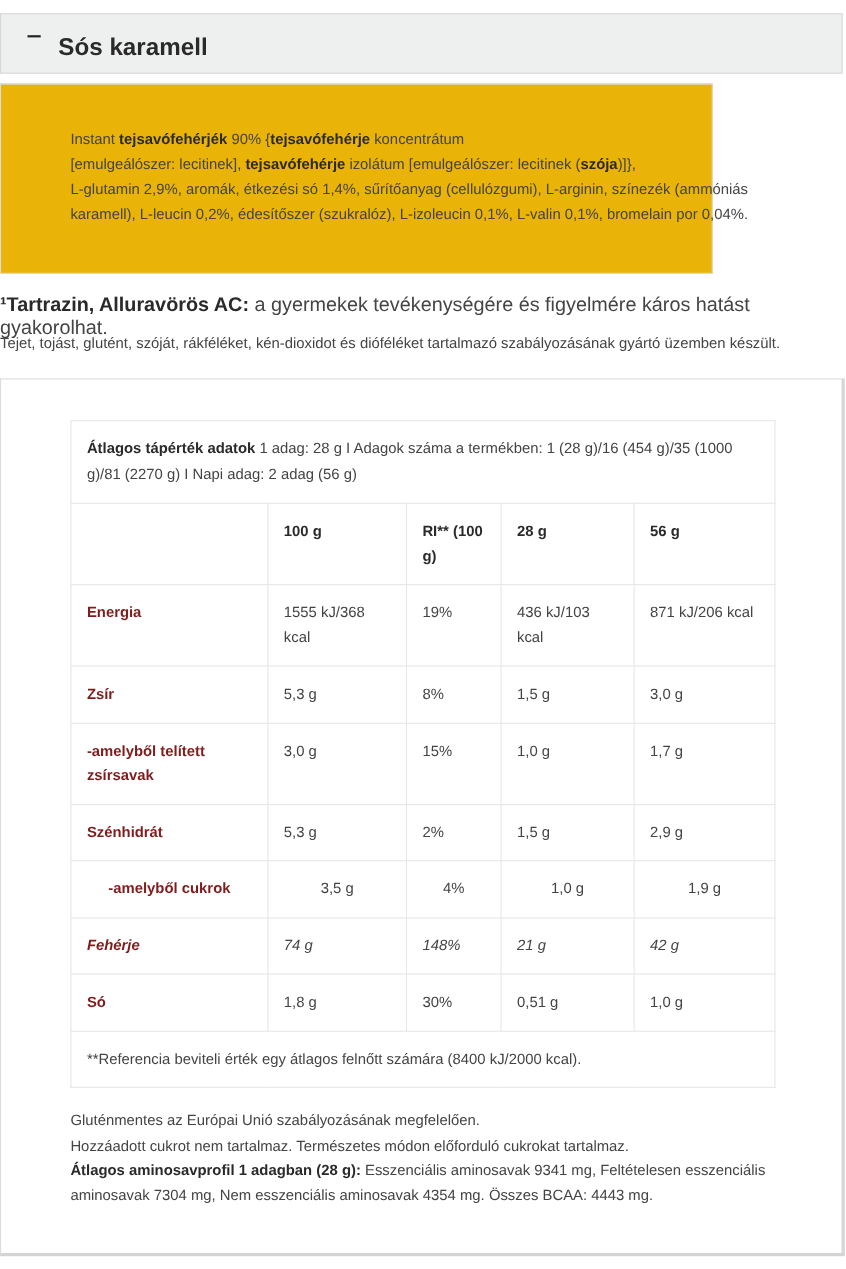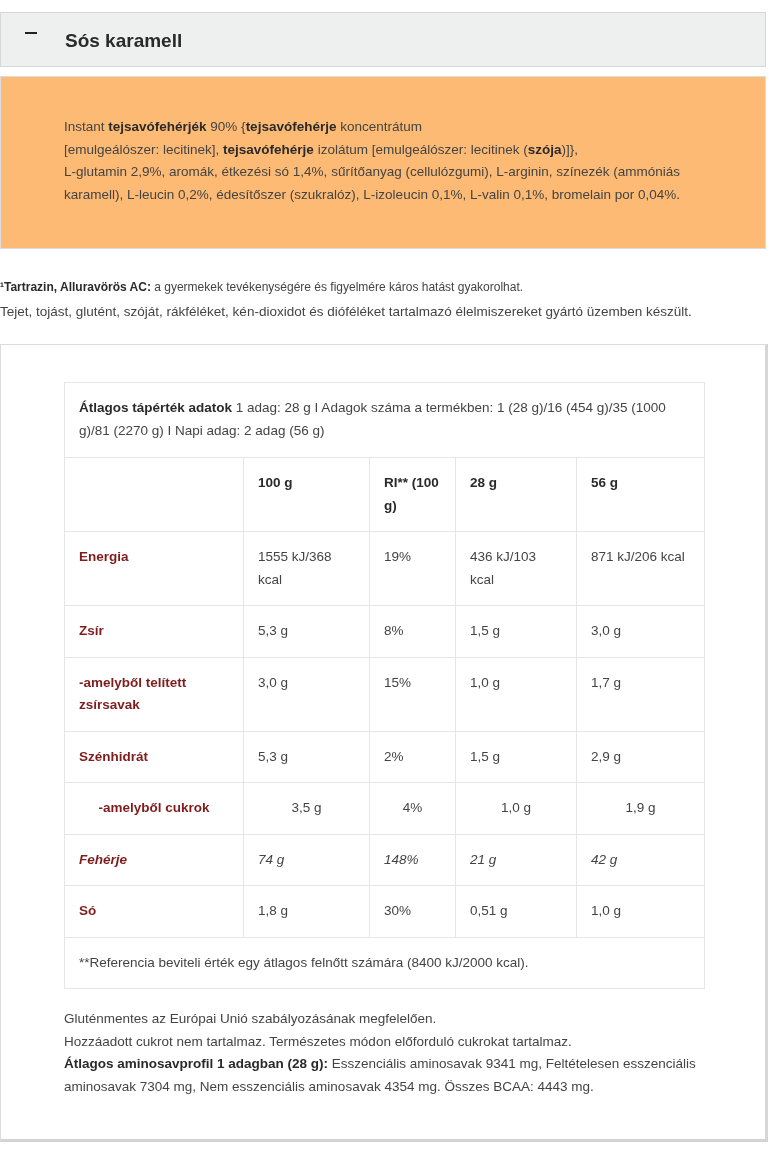--- a/index.html
+++ b/index.html
@@ -10,31 +10,31 @@
   }
   .accordion-header {
     position: absolute; left: 0; top: 12px; width: 766px; height: 55px;
     background: #eef0ef; border: 1px solid #d6d8d7; box-sizing: border-box;
     display: flex; align-items: center;
   }
   .accordion-header .minus {
     position: absolute; left: 24px; top: 19px; width: 12px; height: 2px; background: #222;
   }
   .accordion-header .title {
-    position: absolute; left: 64px; top: 17px; font-size: 19px; font-weight: bold; color: #2a2a2a;
+    position: absolute; left: 52px; top: 17px; font-size: 22px; font-weight: bold; color: #2a2a2a;
   }
   .ingredients-box {
-    position: absolute; left: 0; top: 76px; width: 766px; height: 173px;
-    border: 1px solid #dcdcdc; box-sizing: border-box; background: #fdba74;
+    position: absolute; left: 0; top: 76px; width: 648px; height: 173px;
+    border: 1px solid #dcdcdc; box-sizing: border-box; background: #eab308;
   }
   .ingredients-text {
     position: absolute; left: 63px; top: 39px; width: 660px; line-height: 22.5px; color: #444; font-size: 13.5px;
   }
   b { color: #2a2a2a; }
-  .note1 { position: absolute; left: 0; top: 280px; font-size: 12px; color: #444; }
+  .note1 { position: absolute; left: 0; top: 267px; font-size: 18px; color: #444; }
   .note2 { position: absolute; left: 0; top: 304px; font-size: 13.5px; color: #444; }
   .nutrition-box {
     position: absolute; left: 0; top: 344px; width: 768px; height: 798px;
     border: 1px solid #dcdcdc; border-right: 3px solid #d6d6d6; border-bottom: 3px solid #d4d4d4;
     box-sizing: border-box; background: #fff;
   }
   table.nutri {
     position: absolute; left: 63px; top: 37px; width: 641px;
     border-collapse: collapse; font-size: 13.5px; color: #444;
   }
@@ -59,21 +59,21 @@
     <span>Instant </span><b>tejsavófehérjék</b><span> 90% {</span><b>tejsavófehérje</b><span> koncentrátum</span><br>
     <span>[emulgeálószer: lecitinek], </span><b>tejsavófehérje</b><span> izolátum [emulgeálószer: lecitinek (</span><b>szója</b><span>)]},</span><br>
     <span>L-glutamin 2,9%, aromák, étkezési só 1,4%, sűrítőanyag (cellulózgumi), L-arginin, színezék (ammóniás</span><br>
     <span>karamell), L-leucin 0,2%, édesítőszer (szukralóz), L-izoleucin 0,1%, L-valin 0,1%, bromelain por 0,04%.</span>
   </div>
 </div>
 
 <div class="note1">
   <b>¹Tartrazin, Alluravörös AC:</b><span> a gyermekek tevékenységére és figyelmére káros hatást gyakorolhat.</span>
 </div>
-<div class="note2">Tejet, tojást, glutént, szóját, rákféléket, kén-dioxidot és dióféléket tartalmazó élelmiszereket gyártó üzemben készült.</div>
+<div class="note2">Tejet, tojást, glutént, szóját, rákféléket, kén-dioxidot és dióféléket tartalmazó szabályozásának gyártó üzemben készült.</div>
 
 <div class="nutrition-box">
   <table class="nutri">
     <tbody>
         <tr>
       <td colspan="5" class="caption">
         <b>Átlagos tápérték adatok</b><span> 1 adag: 28 g I Adagok száma a termékben: 1 (28 g)/16 (454 g)/35 (1000 g)/81 (2270 g) I Napi adag: 2 adag (56 g)</span>
       </td>
     </tr>
     <tr class="head" style="height:73px;">

